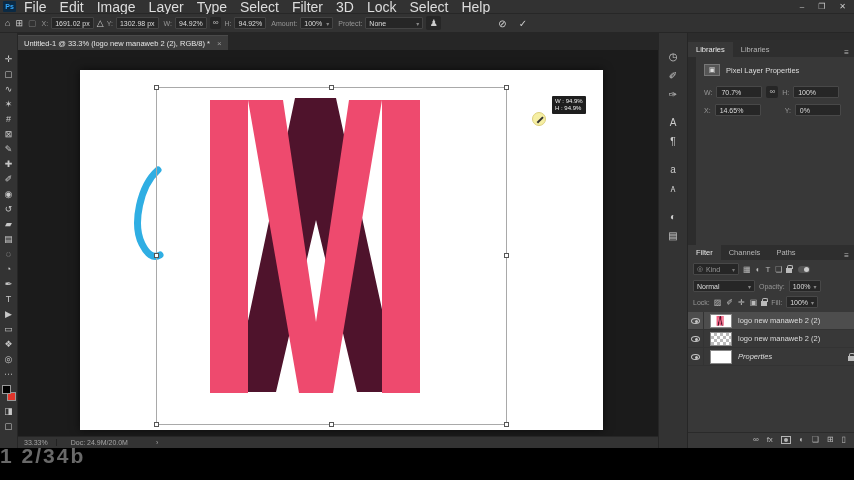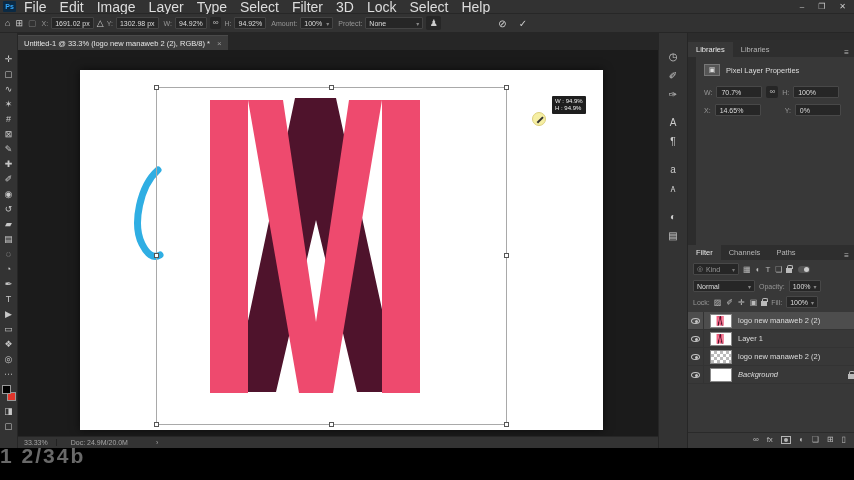--- a/index.html
+++ b/index.html
@@ -361,40 +361,29 @@
               <svg viewBox="0 0 523 360">
                 <use href="#logo-m"></use>
               </svg>
             </span>
             <span class="lname">logo new manaweb 2 (2)</span>
           </div>
           <div class="layerrow">
             <span class="eyecell">
               <span class="eye"></span>
             </span>
-            <span class="lthumb ">
-              <svg viewBox="0 0 523 360">
-                <use href="#logo-m"></use>
-              </svg>
-            </span>
-            <span class="lname">Layer 1</span>
-          </div>
-          <div class="layerrow">
-            <span class="eyecell">
-              <span class="eye"></span>
-            </span>
             <span class="lthumb transparent"></span>
             <span class="lname">logo new manaweb 2 (2)</span>
           </div>
           <div class="layerrow">
             <span class="eyecell">
               <span class="eye"></span>
             </span>
             <span class="lthumb "></span>
-            <span class="lname italic">Background</span>
+            <span class="lname italic">Properties</span>
             <span class="lockglyph"></span>
           </div>
         </div>
       <div class="layerbottom" id="layerbottom">
           <span class="fltico">∞</span>
           <span class="fltico">fx</span>
           <span class="maskico"></span>
           <span class="fltico">◐</span>
           <span class="fltico">❏</span>
           <span class="fltico">⊞</span>

